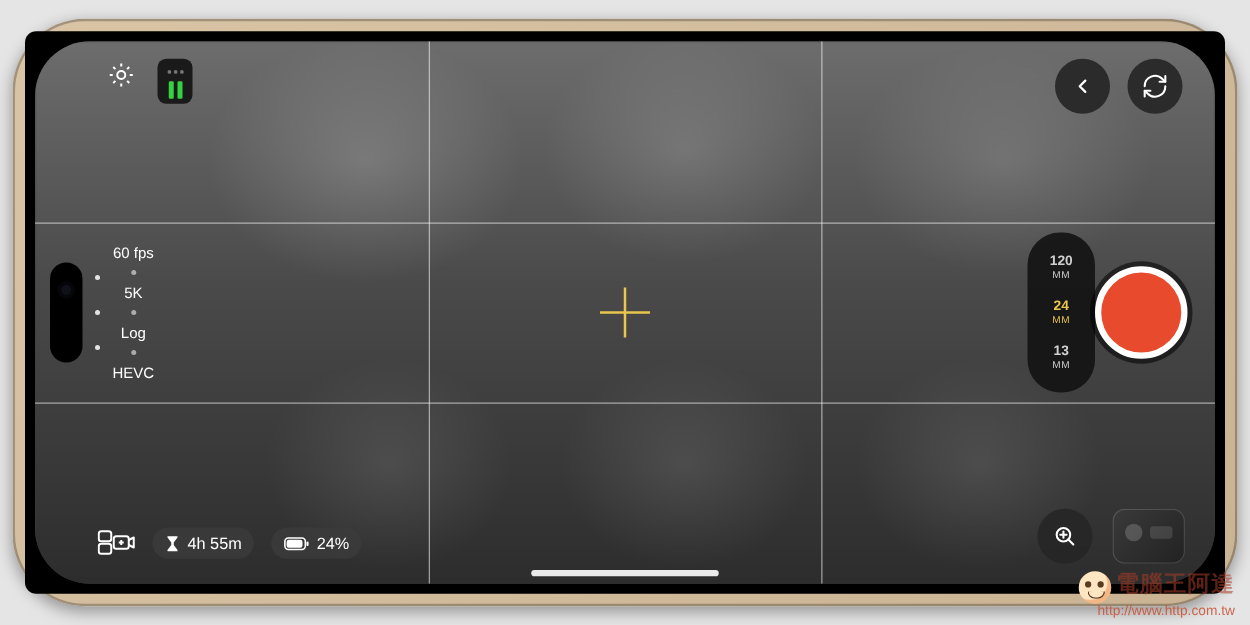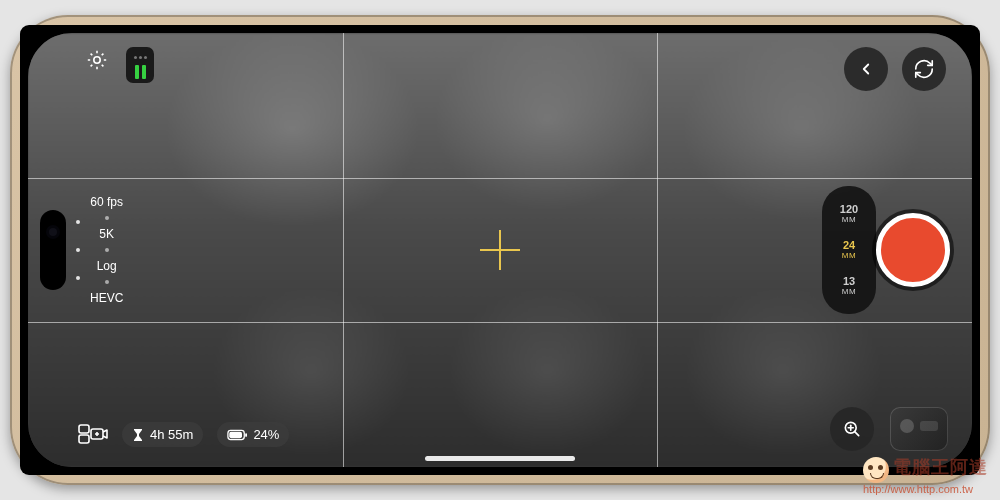--- a/index.html
+++ b/index.html
@@ -172,21 +172,21 @@
   .home-ind {
     position:absolute; left:50%; bottom:6px; transform:translateX(-50%);
     width:150px; height:5px; border-radius:3px;
     background:rgba(255,255,255,.9);
   }
 
   
   .wm {
     position:absolute; right:12px; bottom:4px;
     font-size:11px; color:rgba(200,80,50,.85);
-    z-index:60; line-height:1.2;
+    z-index:60; text-align:right; line-height:1.2;
   }
   .wm .big{font-size:18px; font-weight:600; color:rgba(170,60,40,.55); letter-spacing:1px;}
   .wm-emoji{display:inline-block;width:26px;height:26px;border-radius:50%;
     background:radial-gradient(circle at 35% 35%, #ffe6c2 55%, #f2b784 60%);
     vertical-align:middle;margin-right:4px;position:relative;}
   .wm-emoji::before{content:"";position:absolute;left:5px;top:8px;width:5px;height:5px;border-radius:50%;background:#5b3a20;box-shadow:10px 0 0 #5b3a20;}
   .wm-emoji::after{content:"";position:absolute;left:7px;top:16px;width:12px;height:5px;border-radius:0 0 8px 8px;border:1.5px solid #5b3a20;border-top:none;}
 </style>
 </head>
 <body>

